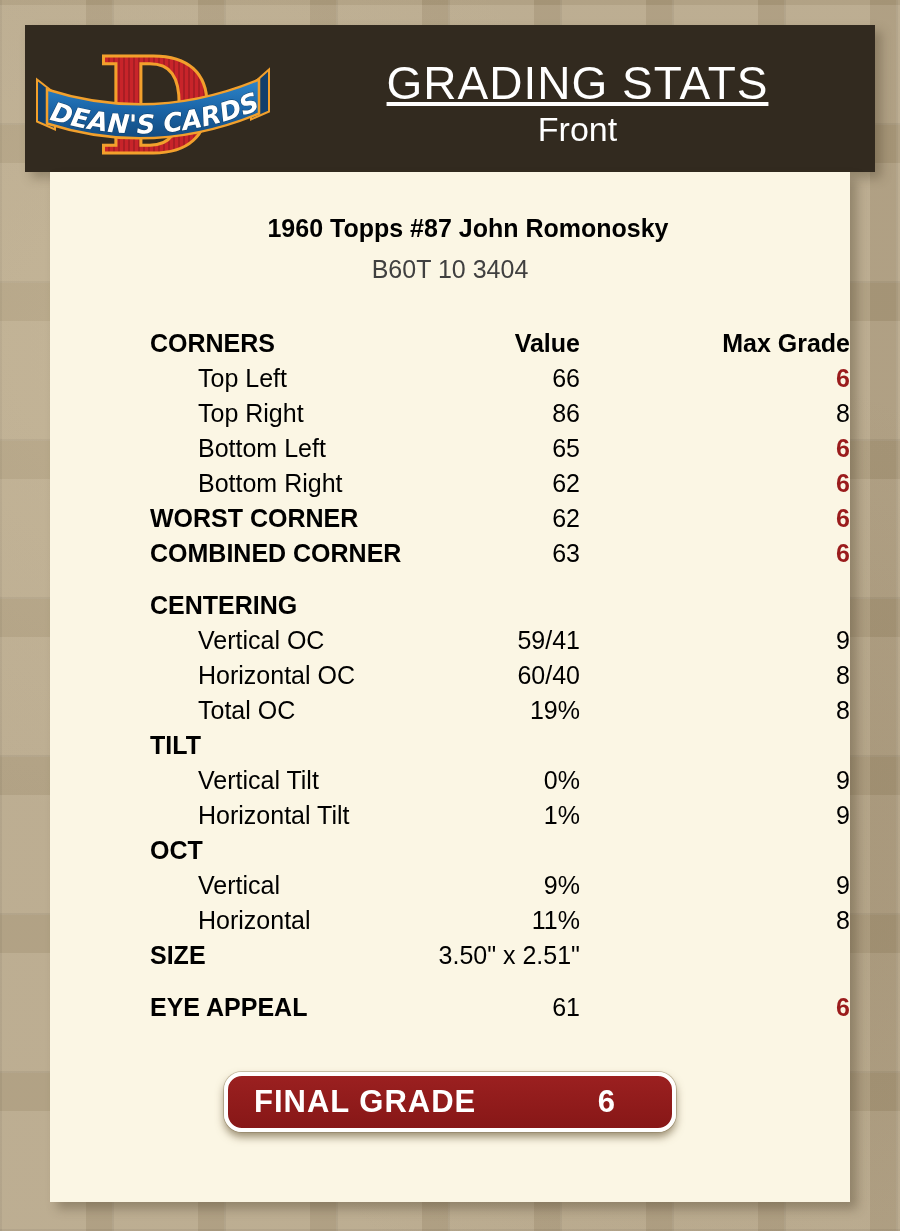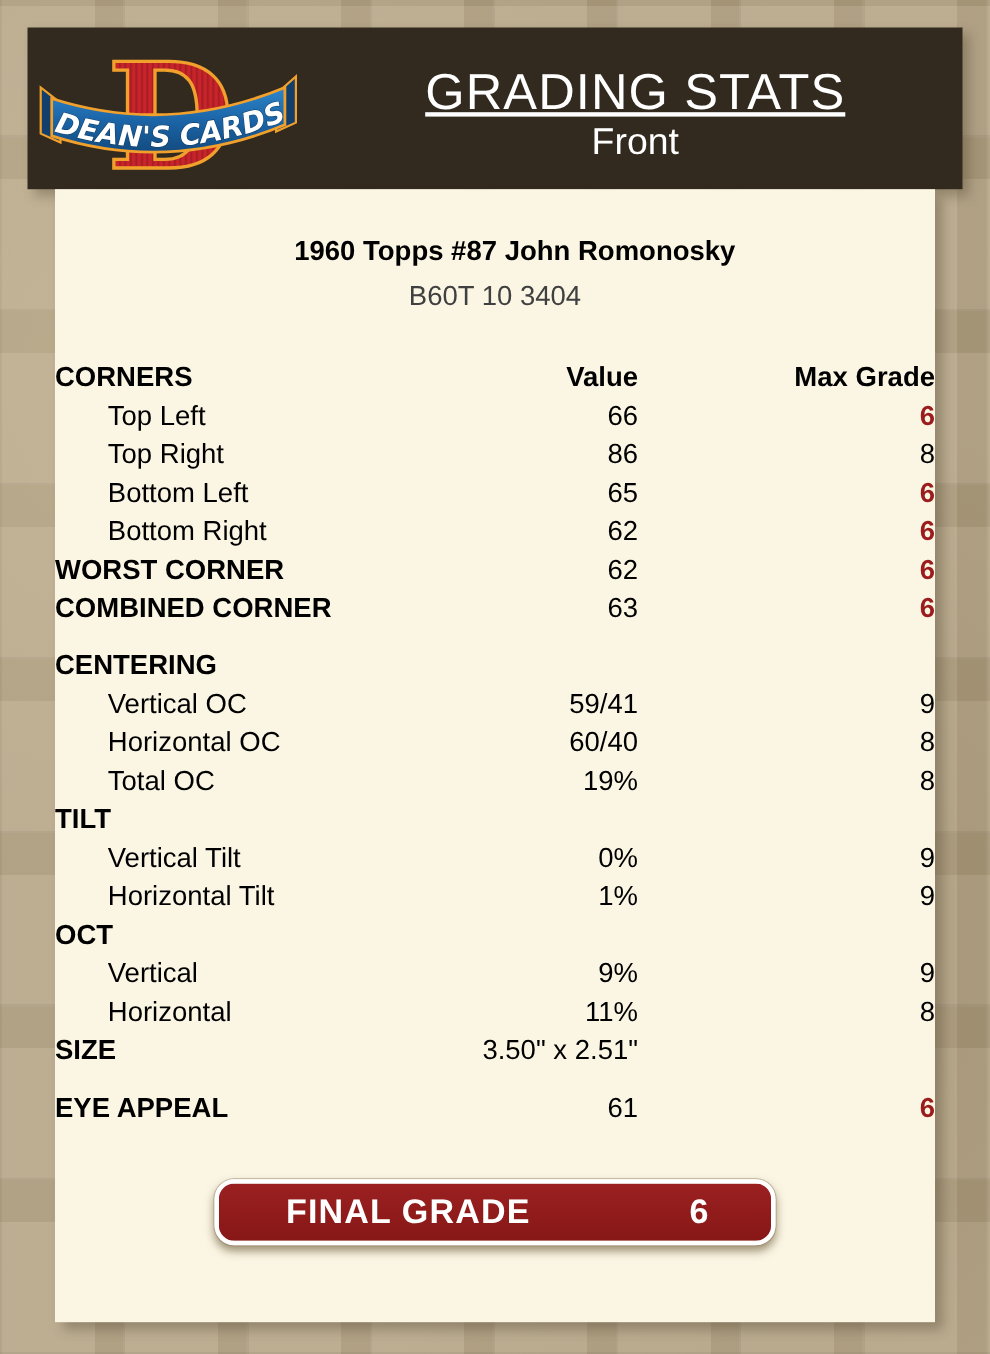--- a/index.html
+++ b/index.html
@@ -25,37 +25,37 @@
   .header-titles{flex:1;display:flex;flex-direction:column;align-items:center;justify-content:center;padding-top:10px;}
   .header-title{color:#fff;font-size:46px;line-height:50px;letter-spacing:1px;text-decoration:underline;}
   .header-subtitle{color:#fff;font-size:34px;line-height:42px;}
   .panel{
     position:absolute;left:50px;top:172px;width:800px;height:1030px;
     background:#fbf6e4;box-shadow:7px 7px 10px rgba(70,58,38,.35);
   }
   .card-title{margin-top:41px;text-align:center;font-size:25px;font-weight:bold;color:#000;line-height:30px;padding-left:36px;}
   .card-code{margin-top:11px;text-align:center;font-size:25px;color:#404040;line-height:30px;}
   .gtable{margin-top:42px;}
-  .trow{display:flex;align-items:center;height:35px;line-height:35px;font-size:25px;color:#000;}
+  .trow{display:flex;align-items:center;height:35px;line-height:35px;font-size:25px;color:#000;padding-left:100px;}
   .trow.gap{margin-top:17px;}
   .c-label{flex:1;text-align:left;white-space:nowrap;}
   .c-value{width:155px;text-align:right;white-space:nowrap;}
   .c-grade{width:270px;text-align:right;white-space:nowrap;}
   .trow.head .c-label,.trow.head .c-value,.trow.head .c-grade{font-weight:bold;}
   .trow.bold .c-label{font-weight:bold;}
   .trow.indent .c-label{padding-left:48px;}
   .c-grade.red{color:#9a1c1c;font-weight:bold;}
   .final-wrap{margin-top:47px;display:flex;justify-content:center;}
   .final-btn{
-    width:510px;height:60px;box-sizing:border-box;
+    width:452px;height:60px;box-sizing:border-box;
     background:linear-gradient(#9b2020,#871717);
     border:4px solid #fff;border-radius:18px;
     box-shadow:0 5px 9px rgba(130,115,85,.8), 0 0 0 1px rgba(160,145,115,.5);
     display:flex;align-items:center;justify-content:space-between;
-    padding:0 56px 0 61px;cursor:pointer;
+    padding:0 56px 0 26px;cursor:pointer;
   }
   .final-btn span{color:#fff;font-size:31px;font-weight:bold;letter-spacing:1px;}
 </style>
 </head>
 <body>
 
 <div class="header">
   <div class="logo">
     <svg viewBox="0 0 240 135">
       <defs>

